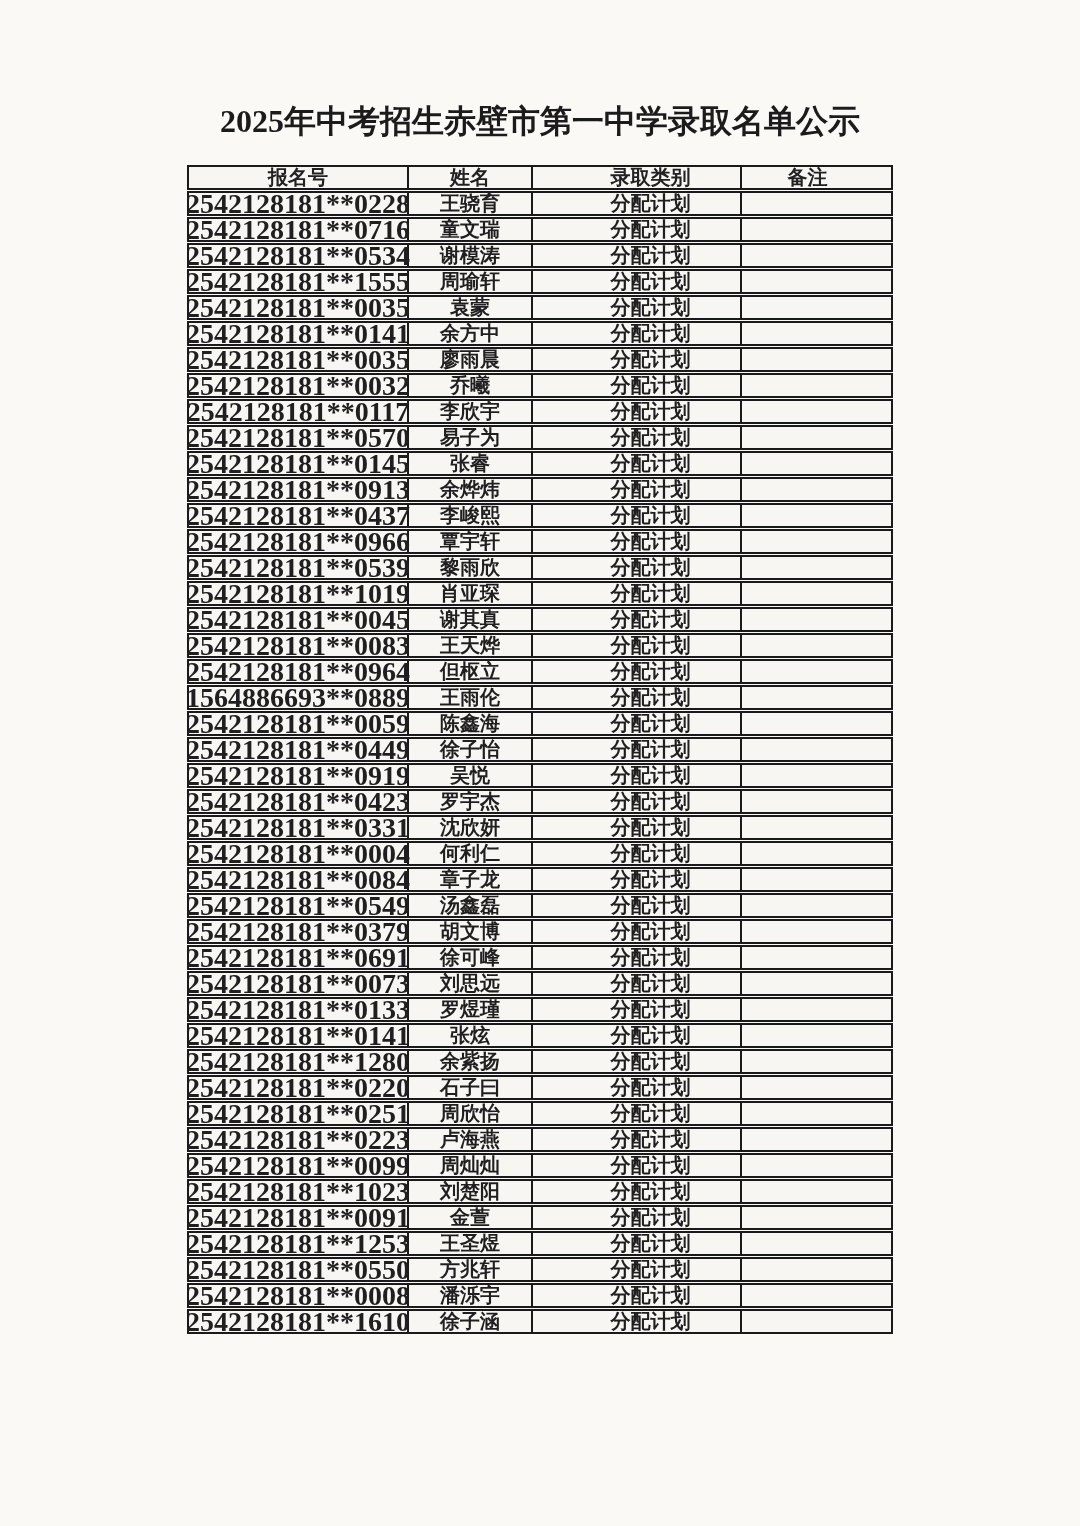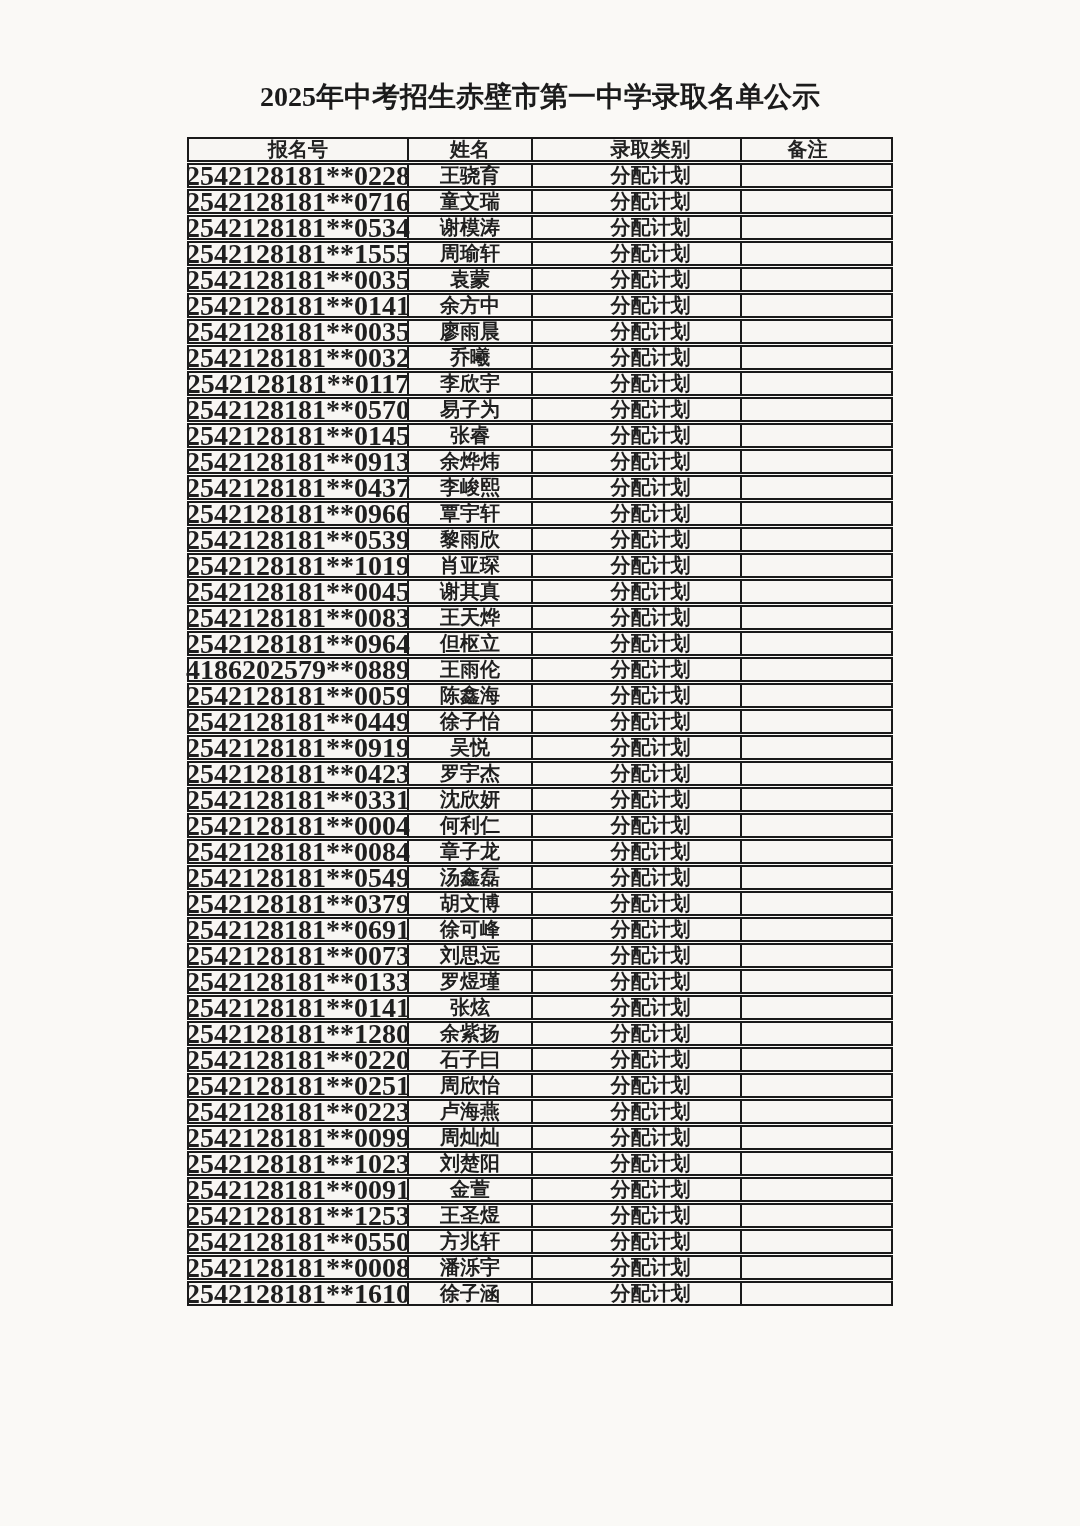--- a/index.html
+++ b/index.html
@@ -11,23 +11,23 @@
     background: #faf9f6;
     font-family: "Liberation Serif", "DejaVu Serif", serif;
     color: #212121;
   }
   .page {
     width: 1080px;
     height: 1526px;
     position: relative;
   }
   .page-title {
-    padding-top: 78px;
+    padding-top: 100px;
     text-align: center;
-    font-size: 28px;
+    font-size: 32px;
     font-weight: bold;
     color: #1b1b1b;
     letter-spacing: 0px;
   }
   .doc-table {
     width: 706px;
     margin: 21px auto 0 auto;
     display: flex;
     flex-direction: column;
     row-gap: 1px;
@@ -199,21 +199,21 @@
         <div class="cell c2 cell-category">分配计划</div>
         <div class="cell c3 cell-note"></div>
       </div>
       <div class="trow">
         <div class="cell c0 cell-id">2542128181**0964</div>
         <div class="cell c1 cell-name">但枢立</div>
         <div class="cell c2 cell-category">分配计划</div>
         <div class="cell c3 cell-note"></div>
       </div>
       <div class="trow">
-        <div class="cell c0 cell-id">4186202579**0889</div>
+        <div class="cell c0 cell-id">1564886693**0889</div>
         <div class="cell c1 cell-name">王雨伦</div>
         <div class="cell c2 cell-category">分配计划</div>
         <div class="cell c3 cell-note"></div>
       </div>
       <div class="trow">
         <div class="cell c0 cell-id">2542128181**0059</div>
         <div class="cell c1 cell-name">陈鑫海</div>
         <div class="cell c2 cell-category">分配计划</div>
         <div class="cell c3 cell-note"></div>
       </div>

